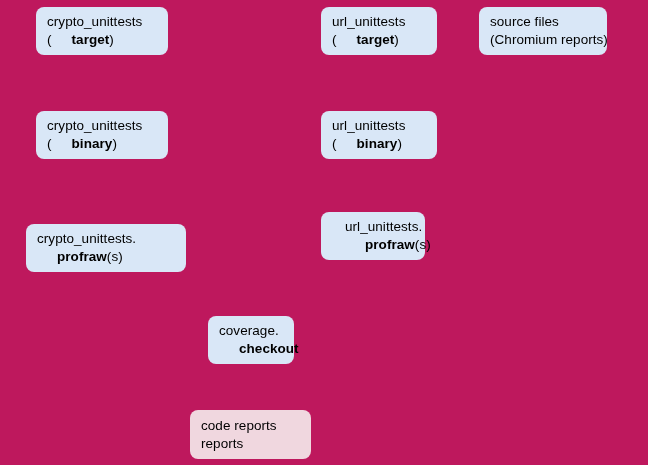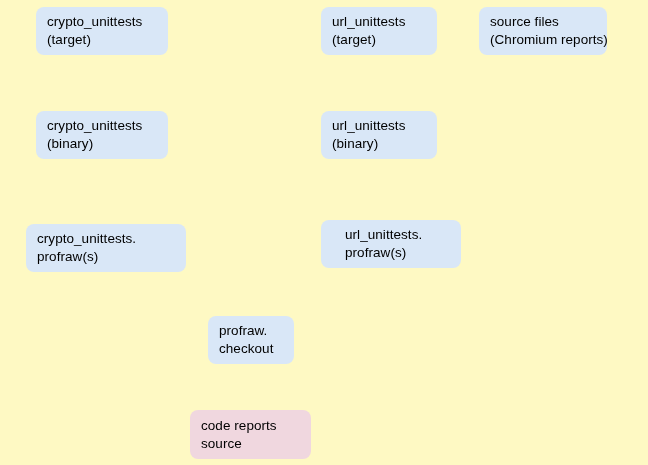--- a/index.html
+++ b/index.html
@@ -25,33 +25,34 @@
     padding: 0 11px;
     line-height: 1.30;
     font-size: 13.5px;
     color: #000000;
     letter-spacing: 0.05px;
   }
   .node .line {
     white-space: nowrap;
   }
   .node .b {
-    font-weight: normal;
+    font-weight: bold;
+    margin-left: 20px;
   }
   .fill-blue {
     background: #d9e7f7;
   }
   .fill-pink {
     background: #f0d7df;
   }
 </style>
 </head>
 <body>
 
-<div id="canvas" style="background: #fef9c3;">
+<div id="canvas" style="background: #be185d;">
     <div class="node fill-blue" style="left: 36px; top: 7px; width: 132px; height: 48px;">
       <div class="line"><span>crypto_unittests</span></div>
       <div class="line"><span>(</span><span class="b">target</span><span>)</span></div>
     </div>
     <div class="node fill-blue" style="left: 321px; top: 7px; width: 116px; height: 48px;">
       <div class="line"><span>url_unittests</span></div>
       <div class="line"><span>(</span><span class="b">target</span><span>)</span></div>
     </div>
     <div class="node fill-blue" style="left: 479px; top: 7px; width: 128px; height: 48px;">
       <div class="line"><span>source files</span></div>
@@ -62,25 +63,25 @@
       <div class="line"><span>(</span><span class="b">binary</span><span>)</span></div>
     </div>
     <div class="node fill-blue" style="left: 321px; top: 111px; width: 116px; height: 48px;">
       <div class="line"><span>url_unittests</span></div>
       <div class="line"><span>(</span><span class="b">binary</span><span>)</span></div>
     </div>
     <div class="node fill-blue" style="left: 26px; top: 224px; width: 160px; height: 48px;">
       <div class="line"><span>crypto_unittests.</span></div>
       <div class="line"><span class="b">profraw</span><span>(s)</span></div>
     </div>
-    <div class="node fill-blue" style="left: 321px; top: 220px; width: 140px; height: 48px; padding-left: 24px;">
+    <div class="node fill-blue" style="left: 321px; top: 212px; width: 104px; height: 48px; padding-left: 24px;">
       <div class="line"><span>url_unittests.</span></div>
       <div class="line"><span class="b">profraw</span><span>(s)</span></div>
     </div>
     <div class="node fill-blue" style="left: 208px; top: 316px; width: 86px; height: 48px;">
-      <div class="line"><span>profraw.</span></div>
+      <div class="line"><span>coverage.</span></div>
       <div class="line"><span class="b">checkout</span></div>
     </div>
     <div class="node fill-pink" style="left: 190px; top: 410px; width: 121px; height: 49px;">
       <div class="line"><span>code reports</span></div>
-      <div class="line"><span>source</span></div>
+      <div class="line"><span>reports</span></div>
     </div>
   </div>
 
 </body></html>

